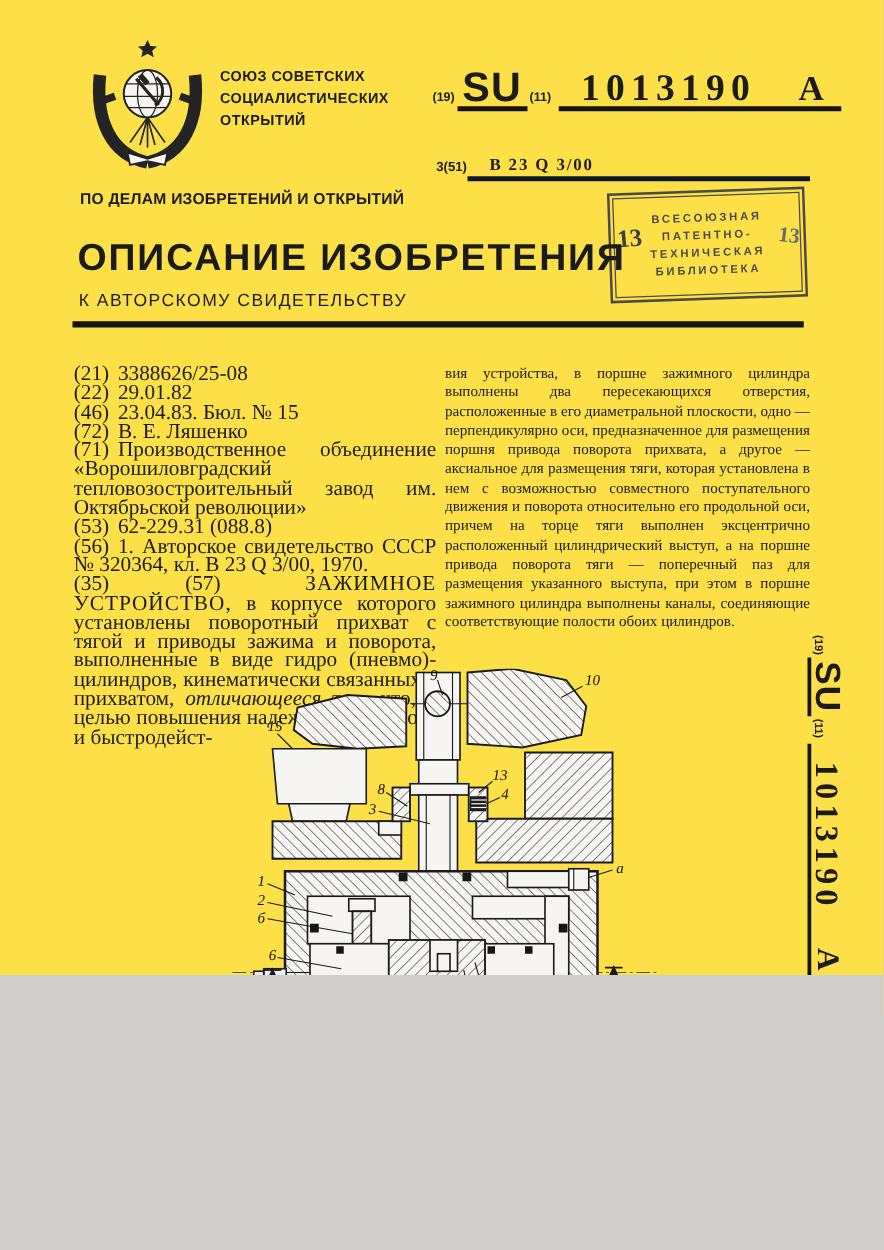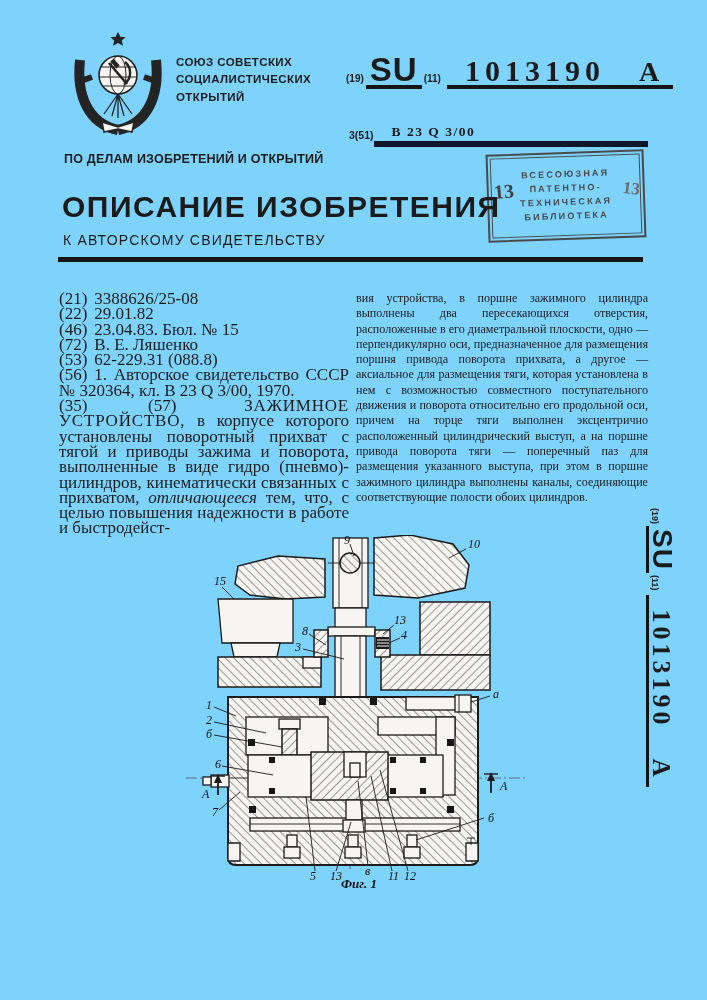--- a/index.html
+++ b/index.html
@@ -1,33 +1,33 @@
 <!DOCTYPE html>
 <html><head>
 <meta charset="utf-8">
 <style>
   html,body{margin:0;padding:0;background:#cfcecb;}
-  .page{position:relative;width:707px;height:1000px;background:#7dd3fc;color:#1b1b1b;overflow:hidden;}
+  .page{position:relative;width:707px;height:780px;background:#fde047;color:#1b1b1b;overflow:hidden;}
   .abs{position:absolute;}
   .sans{font-family:"Liberation Sans","DejaVu Sans",sans-serif;}
   .serif{font-family:"Liberation Serif","DejaVu Serif",serif;}
 
   .union{left:176px;top:54px;font-size:11.5px;font-weight:bold;line-height:1.5;letter-spacing:.4px;}
   .committee{left:64px;top:150px;font-size:12.5px;font-weight:bold;line-height:1.45;letter-spacing:.2px;}
 
   .pubrow{left:344px;top:56px;display:flex;align-items:flex-end;}
   .code-small{font-size:10px;font-weight:bold;margin:0 2px 5px 2px;}
   .su-big{font-size:33px;font-weight:bold;line-height:.85;border-bottom:4px solid #141414;padding:0 4px 1px 4px;letter-spacing:1px;}
   .numgroup{display:flex;align-items:flex-end;border-bottom:4px solid #141414;margin-left:4px;padding:0 14px 1px 18px;gap:34px;}
   .pubnum{font-size:30px;font-weight:bold;letter-spacing:5px;line-height:.9;}
   .kind{font-size:28px;font-weight:bold;line-height:.9;}
 
   .ipcrow{left:349px;top:124px;display:flex;align-items:center;}
   .ipccode{font-size:10.5px;font-weight:bold;margin-bottom:1px;}
-  .ipcline{width:256px;border-bottom:6px solid #0f172a;font-size:13.5px;font-weight:bold;letter-spacing:1.5px;padding:0 0 1px 18px;}
+  .ipcline{width:256px;border-bottom:4px solid #0f172a;font-size:13.5px;font-weight:bold;letter-spacing:1.5px;padding:0 0 1px 18px;}
 
   .title{left:62px;top:190px;font-size:30px;font-weight:bold;letter-spacing:1.5px;}
   .subtitle{left:63px;top:232px;font-size:14px;font-weight:normal;letter-spacing:1.2px;}
   .rule{left:58px;top:257px;width:585px;height:5px;background:#141414;}
 
   .stamp{left:487px;top:152px;width:158px;height:88px;transform:rotate(-2deg);border:2px solid #4a4a4a;padding:2px;box-sizing:border-box;color:#4a4a4a;}
   .stamp-inner{border:1px solid #4a4a4a;height:100%;box-sizing:border-box;display:flex;flex-direction:column;justify-content:center;text-align:center;font-size:9px;font-weight:bold;letter-spacing:2.2px;line-height:1.55;}
   .stamp .n13l{position:absolute;left:5px;top:24px;font-size:20px;font-weight:bold;color:#3f3f3f;transform:rotate(-3deg);}
   .stamp .n13r{position:absolute;right:3px;top:27px;font-size:17px;font-weight:bold;color:#6b6b6b;transform:rotate(9deg);}
 
@@ -114,20 +114,21 @@
 
   <div class="abs title">ОПИСАНИЕ ИЗОБРЕТЕНИЯ</div>
   <div class="abs subtitle">К АВТОРСКОМУ СВИДЕТЕЛЬСТВУ</div>
   <div class="abs rule"></div>
 
   <div class="abs colL serif">
     <p><span class="code">(21)</span><span>3388626/25-08</span></p>
     <p><span class="code">(22)</span><span>29.01.82</span></p>
     <p><span class="code">(46)</span><span>23.04.83. Бюл. № 15</span></p>
     <p><span class="code">(72)</span><span>В. Е. Ляшенко</span></p>
+    <p><span class="code">(71)</span><span>Производственное объединение «Ворошиловградский тепловозостроительный завод им. Октябрьской революции»</span></p>
     <p><span class="code">(53)</span><span>62-229.31 (088.8)</span></p>
     <p><span class="code">(56)</span><span>1. Авторское свидетельство СССР № 320364, кл. В 23 Q 3/00, 1970.</span></p>
     <p>
       <span class="code">(35) (57)</span>
       <span class="caps">ЗАЖИМНОЕ УСТРОЙСТВО,</span>
       <span>в корпусе которого установлены поворотный прихват с тягой и приводы зажима и поворота, выполненные в виде гидро (пневмо)-цилиндров, кинематически связанных с прихватом,</span>
       <i>отличающееся</i>
       <span>тем, что, с целью повышения надежности в работе и быстродейст-</span>
     </p>
   </div>

